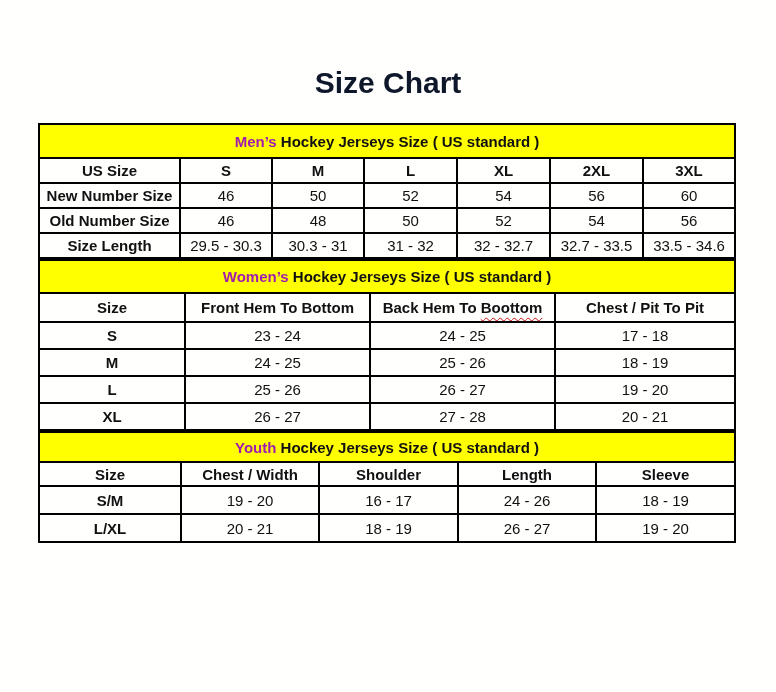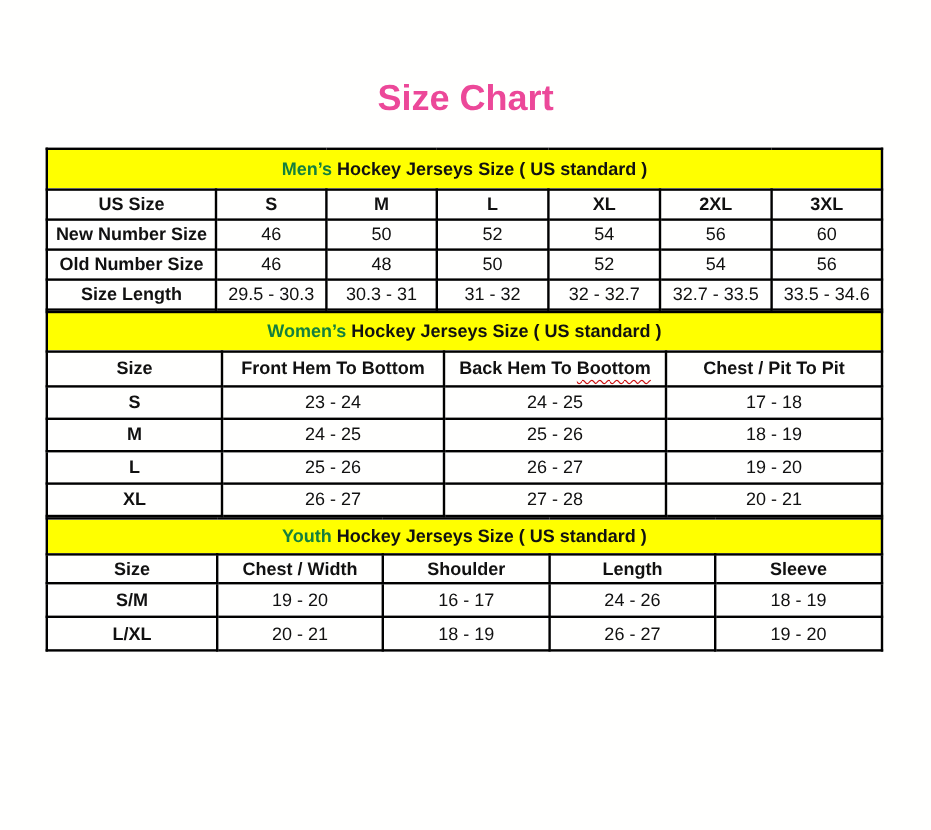--- a/index.html
+++ b/index.html
@@ -14,21 +14,21 @@
     background: #fffffe;
     font-family: "Liberation Sans", sans-serif;
     overflow: hidden;
   }
   .page-title {
     position: absolute;
     top: 66px;
     left: 0;
     width: 100%;
     text-align: center;
-    color: #ec4899;
+    color: #0f172a;
     font-size: 30px;
     font-weight: bold;
   }
   .tables-wrap {
     position: absolute;
     left: 38px;
     top: 123px;
     width: 696px;
   }
   table.size-table {
@@ -46,21 +46,21 @@
     color: #111111;
     overflow: hidden;
     white-space: nowrap;
   }
   .banner-cell {
     background: #ffff00;
     font-weight: bold;
     font-size: 17px;
     color: #000000;
   }
-  .banner-highlight { color: #15803d; }
+  .banner-highlight { color: #a21caf; }
   th { font-weight: bold; color: #000000; margin-top: 20px; }
   .row-label-regular { font-weight: bold; }
   .row-label-bold { font-weight: bold; color: #000000; }
   .misspelled {
     text-decoration-line: underline;
     text-decoration-style: wavy;
     text-decoration-color: #cc1111;
     text-decoration-thickness: 1px;
     text-underline-offset: 4px;
     text-align: right;

